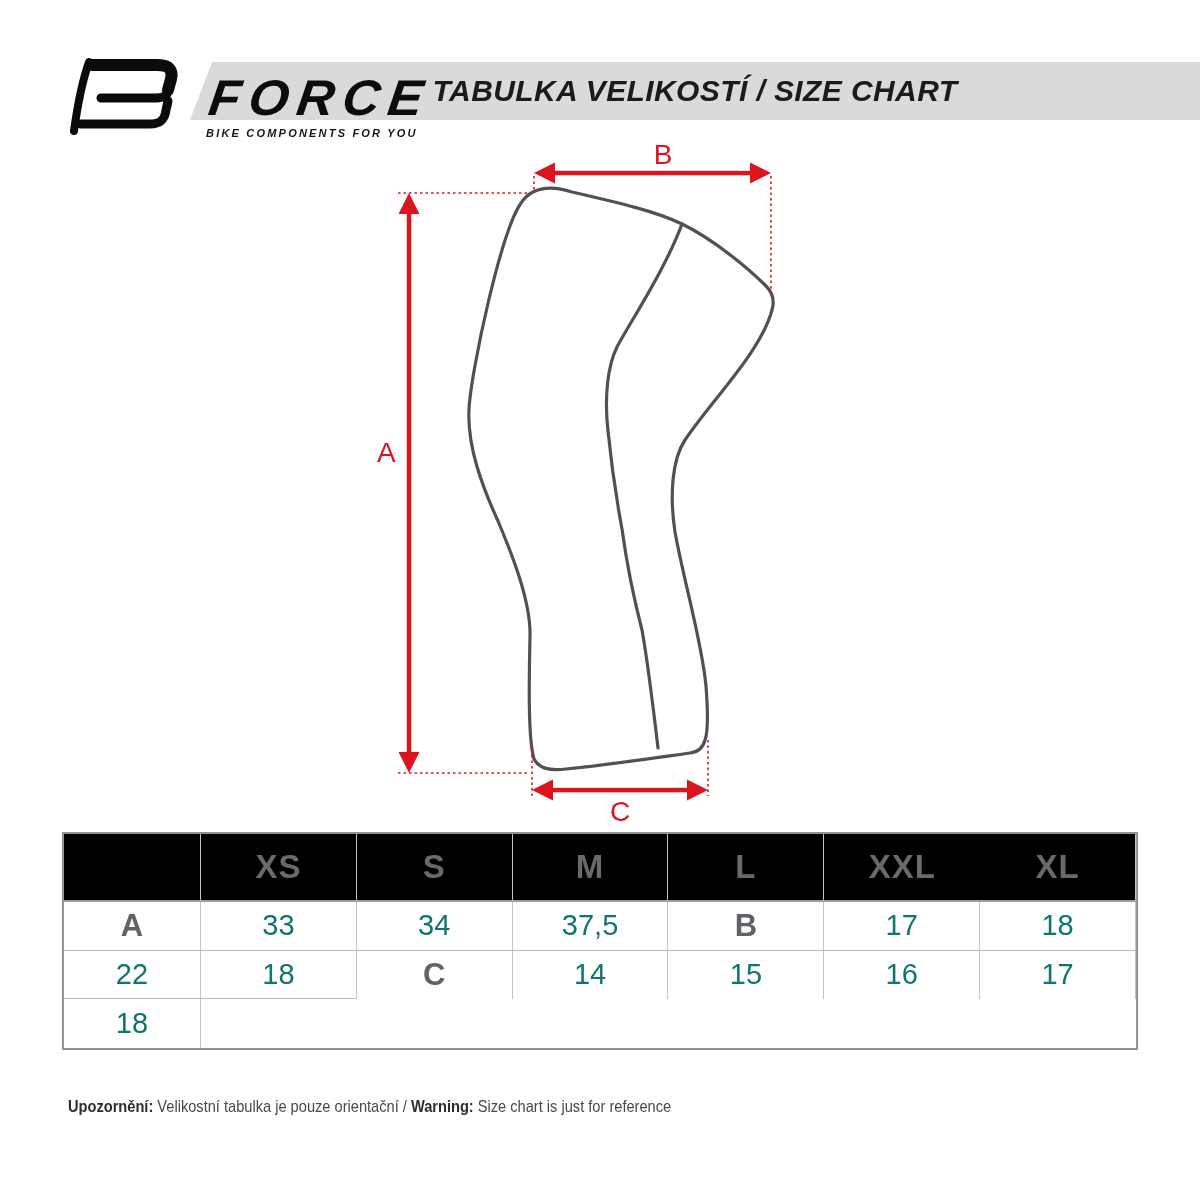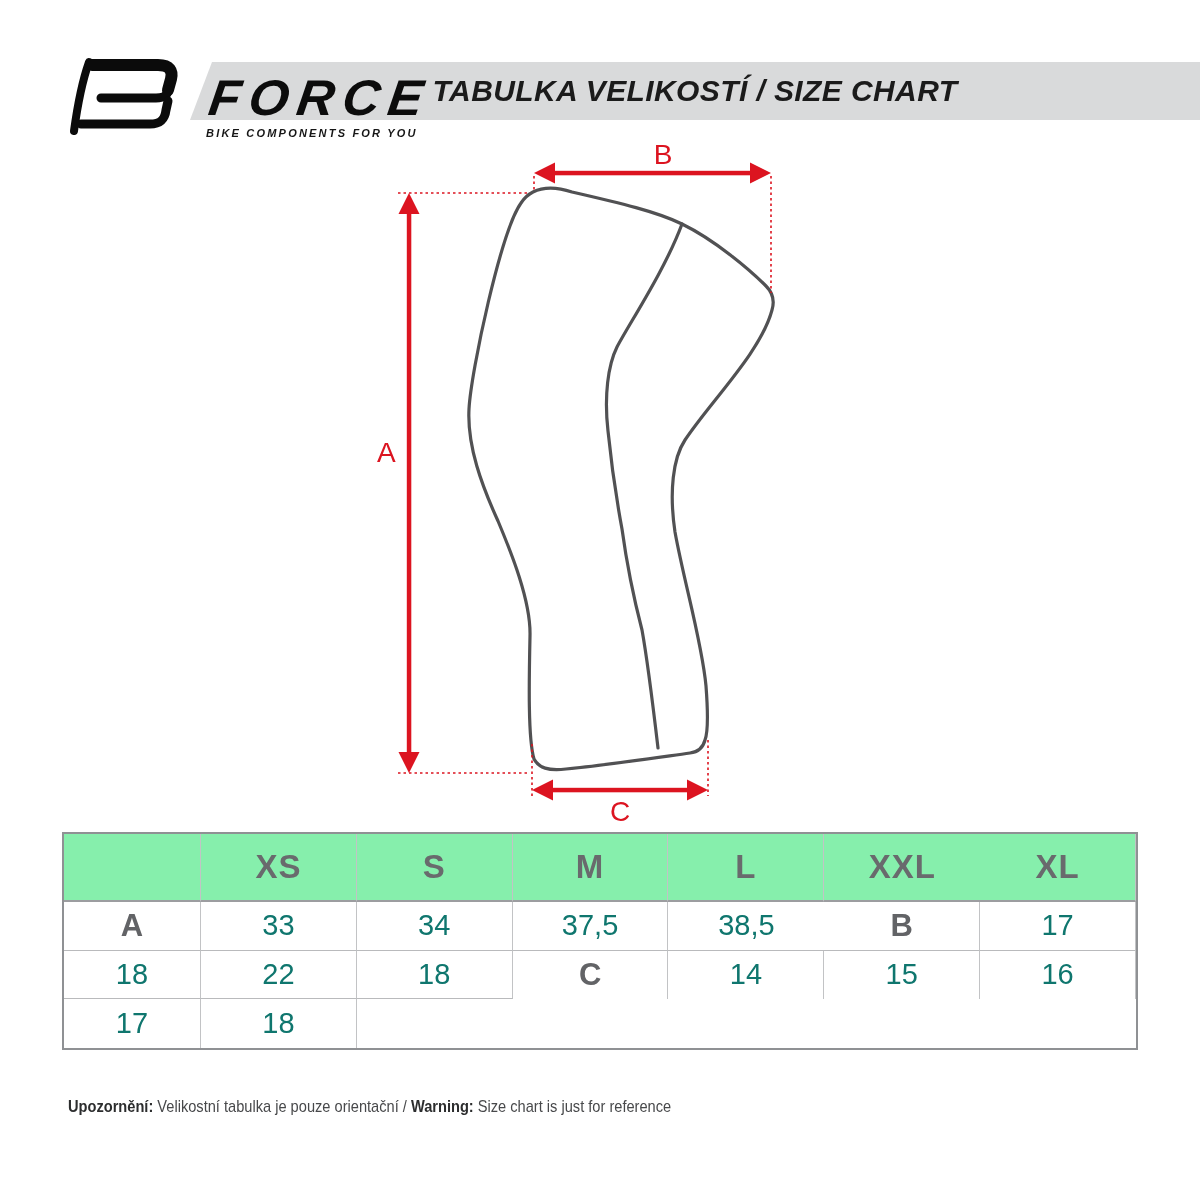--- a/index.html
+++ b/index.html
@@ -47,21 +47,21 @@
   }
   .cell{
     display:flex;align-items:center;justify-content:center;
     border-right:1px solid #c2c3c5;
     border-bottom:1px solid #b9babc;
     box-sizing:border-box;
   }
   .cell.lastcol{border-right:none;}
   .cell.lastrow{border-bottom:none;}
   .th{
-    background:#86efac;
+    background:#000000;
     font-size:33px;font-weight:bold;color:#696a6d;
     border-bottom:2px solid #9c9da0;letter-spacing:1px;
   }
   .rowlabel{font-size:31px;font-weight:bold;color:#626366;}
   .val{font-size:29px;color:#0f766e;}
   
   .footer{
     position:absolute;left:68px;top:1097px;
     font-size:17px;color:#48494b;white-space:nowrap;
     transform:scaleX(0.86);transform-origin:left center;
@@ -159,21 +159,20 @@
     <div class="cell th">S</div>
     <div class="cell th">M</div>
     <div class="cell th">L</div>
     <div class="cell th lastcol">XXL</div>
     <div class="cell th">XL</div>
 
     <div class="cell rowlabel">A</div>
     <div class="cell val">33</div>
     <div class="cell val">34</div>
     <div class="cell val">37,5</div>
-    <div class="cell val lastcol">38,5</div>
 
     <div class="cell rowlabel">B</div>
     <div class="cell val">17</div>
     <div class="cell val">18</div>
     <div class="cell val">22</div>
     <div class="cell val">18</div>
 
     <div class="cell rowlabel lastrow">C</div>
     <div class="cell val lastrow">14</div>
     <div class="cell val lastrow">15</div>

